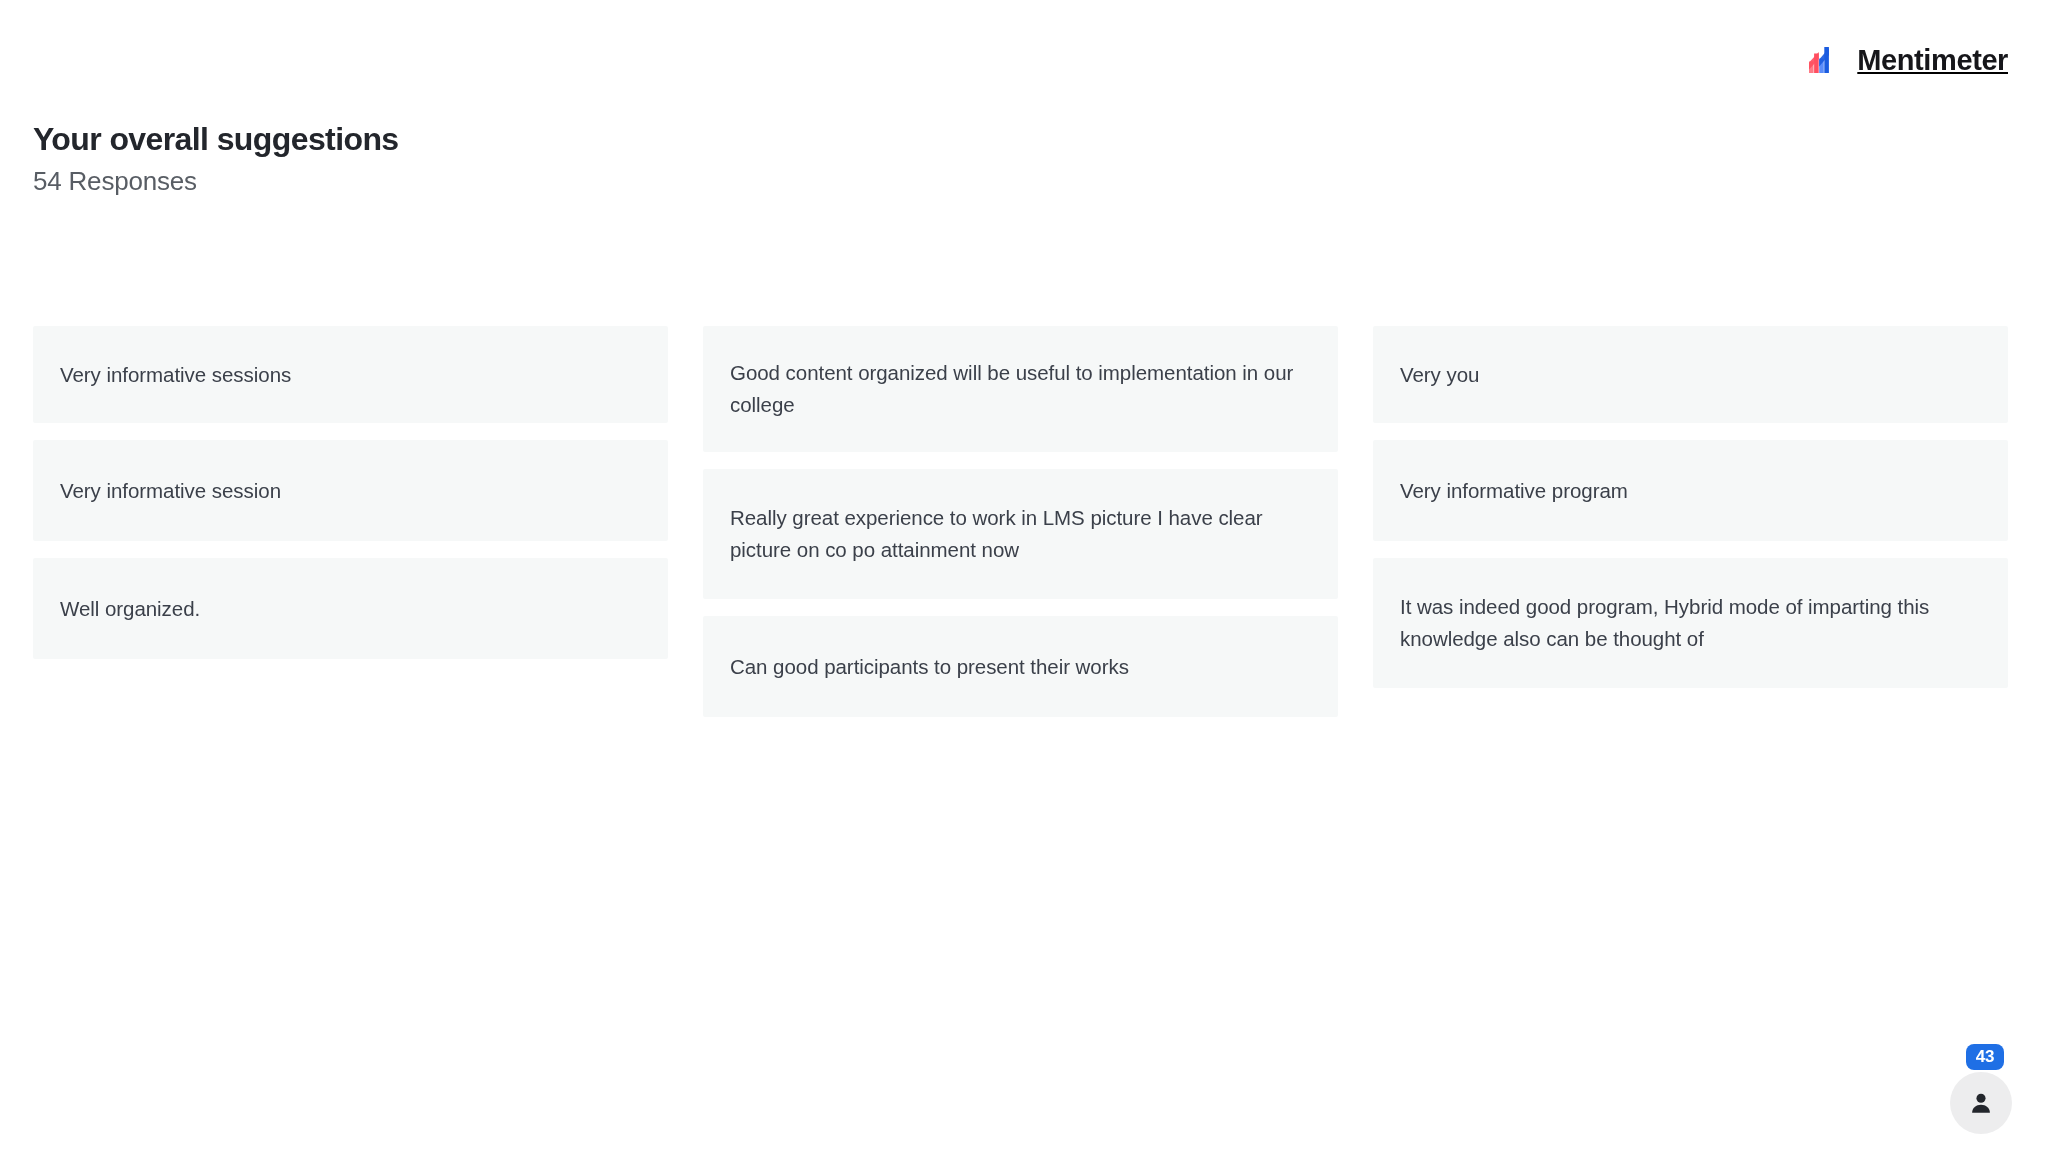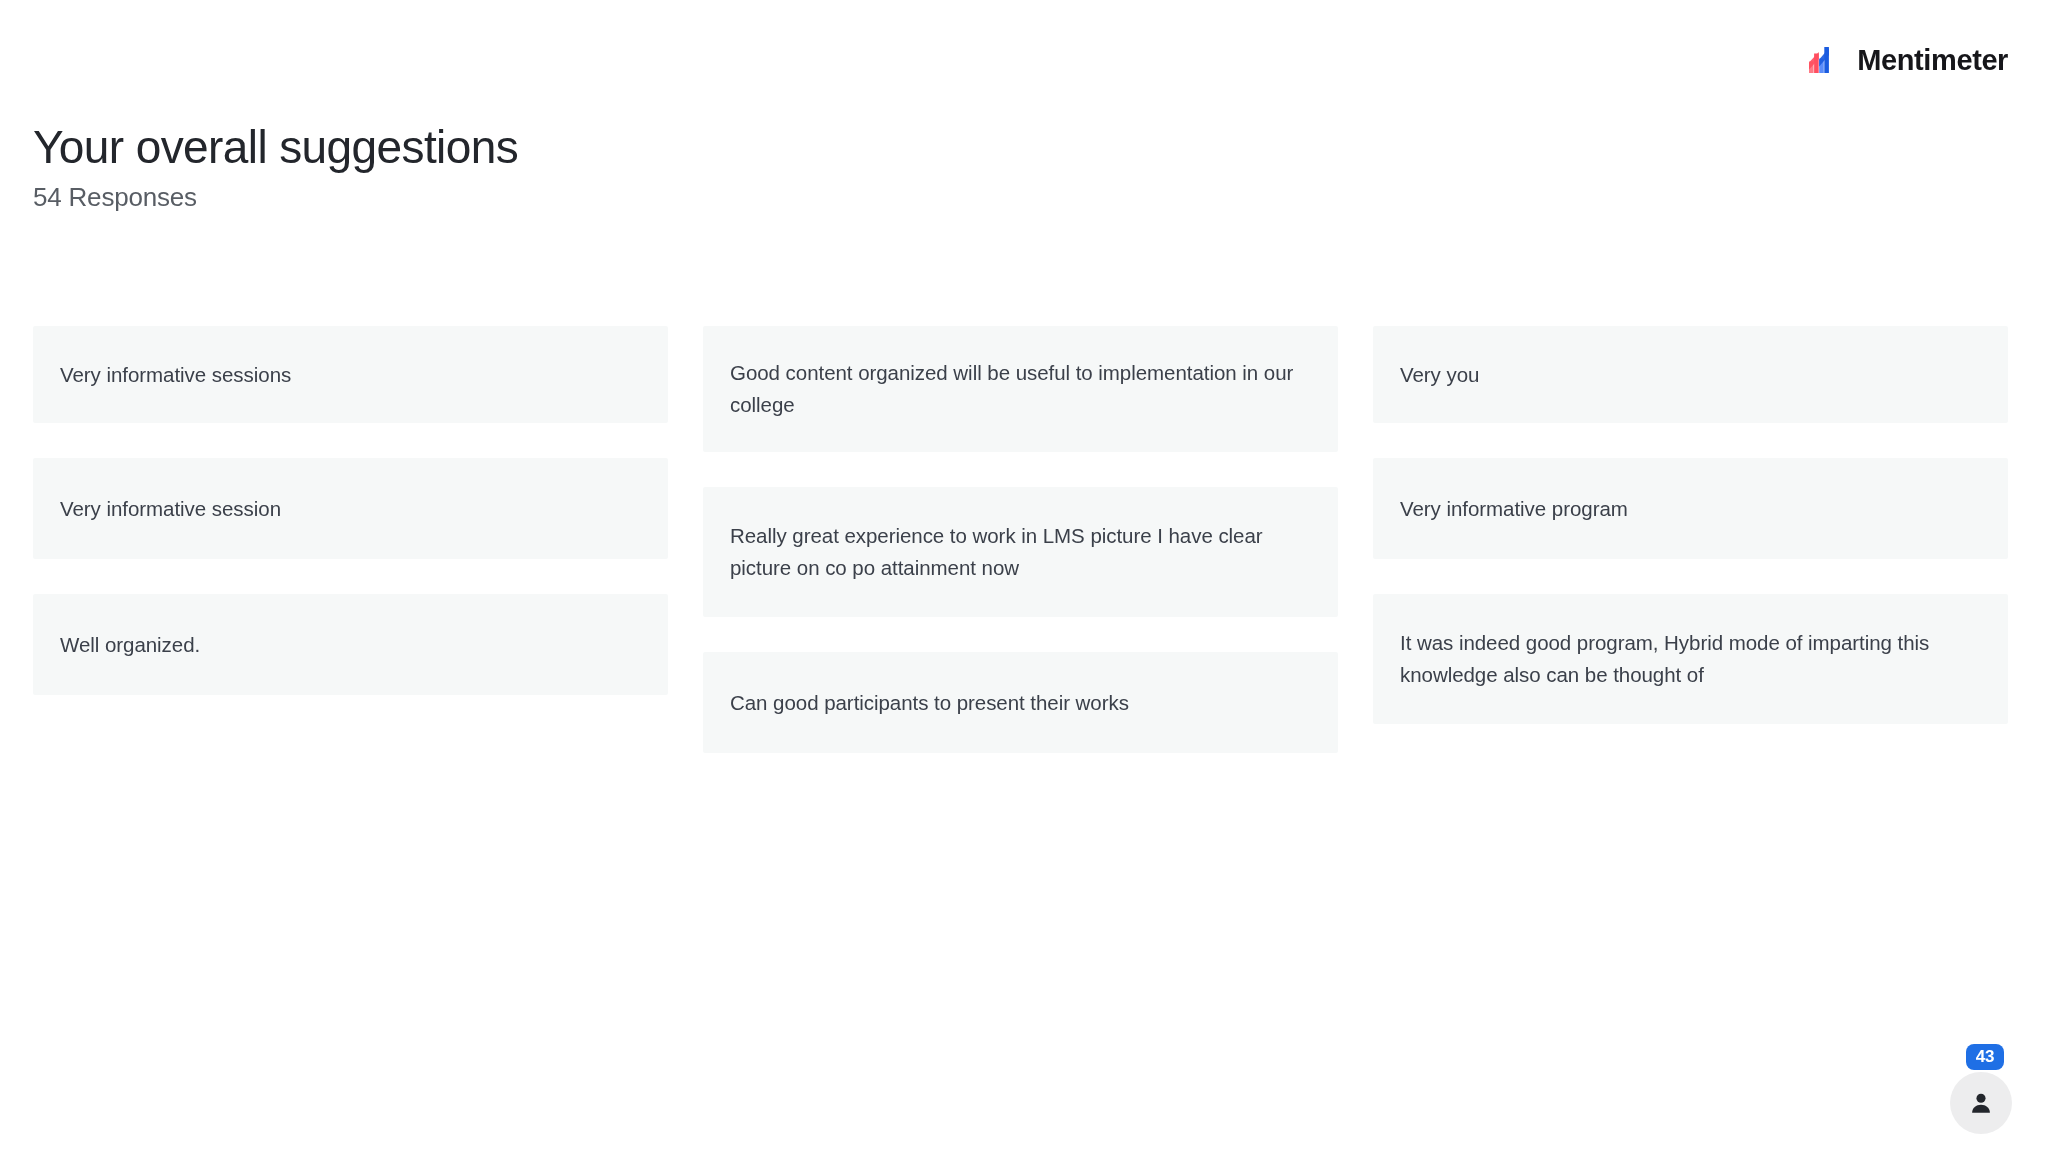--- a/index.html
+++ b/index.html
@@ -22,20 +22,21 @@
 
   
   .brand {
     position: absolute;
     top: 44px;
     right: 40px;
     display: flex;
     align-items: center;
     gap: 23px;
     height: 32px;
+    text-decoration: underline;
   }
   .brand-mark {
     display: block;
     width: 25px;
     height: 26px;
   }
   .brand-word {
     font-size: 29px;
     font-weight: 700;
     letter-spacing: -0.4px;
@@ -45,22 +46,22 @@
   }
 
   
   .heading {
     position: absolute;
     left: 33px;
     top: 122px;
     width: 1200px;
   }
   .heading-title {
-    font-size: 46px;
-    font-weight: 400;
+    font-size: 32px;
+    font-weight: 700;
     letter-spacing: -0.6px;
     color: #23262c;
     line-height: 1.12;
     white-space: nowrap;
   }
   .heading-subtitle {
     margin-top: 9px;
     font-size: 26px;
     font-weight: 400;
     letter-spacing: -0.2px;
@@ -76,21 +77,21 @@
     top: 326px;
     width: 1975px;
     display: flex;
     gap: 35px;
     align-items: flex-start;
   }
   .column {
     flex: 1 1 0;
     display: flex;
     flex-direction: column;
-    gap: 35px;
+    gap: 17px;
     min-width: 0;
   }
   .response-card {
     background: #f6f8f8;
     border-radius: 2px;
     padding: 0 27px;
     display: flex;
     align-items: center;
     width: 100%;
   }

